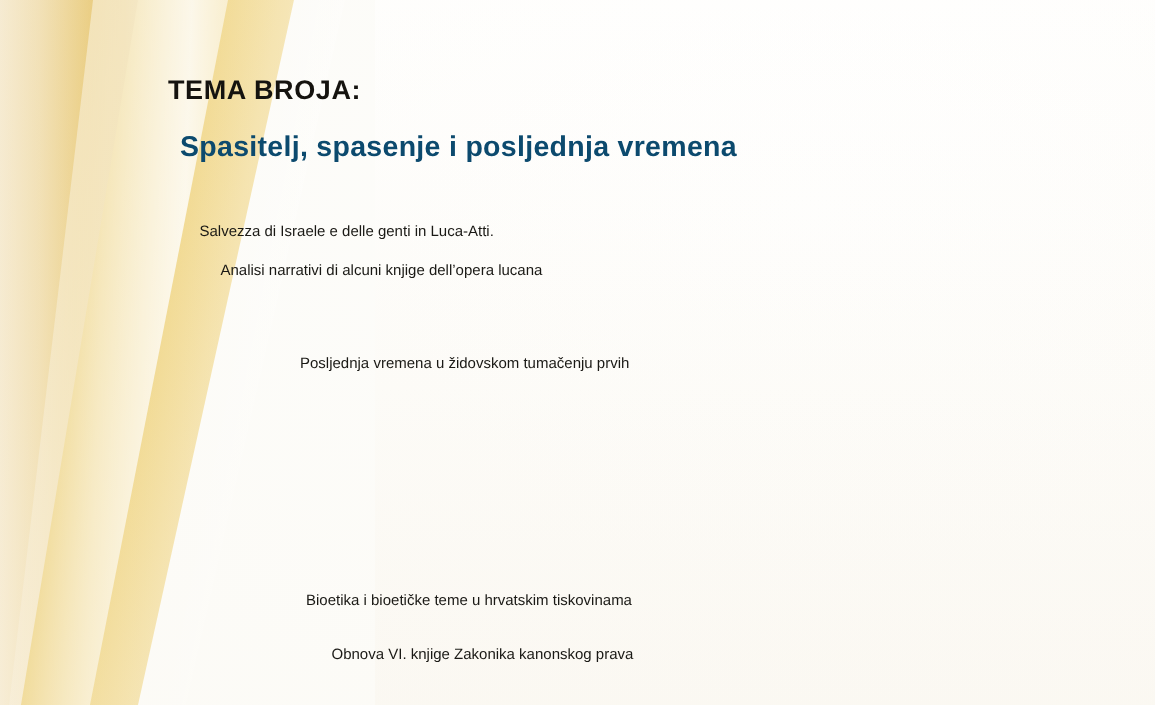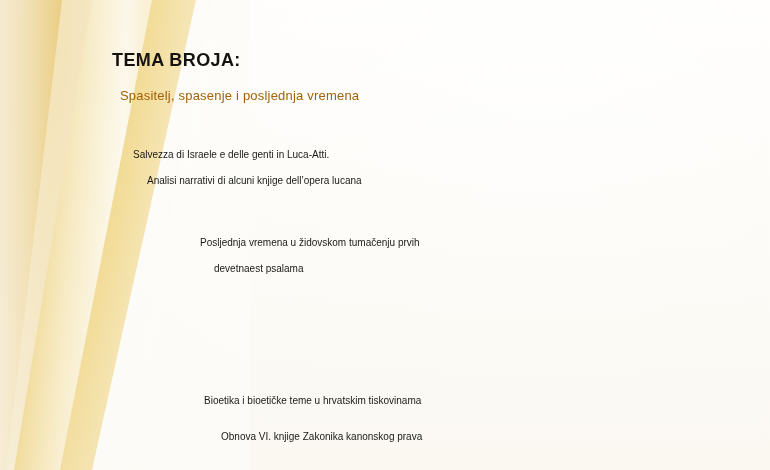--- a/index.html
+++ b/index.html
@@ -115,24 +115,24 @@
     top: 50px;
     font-size: 18px;
     font-weight: bold;
     letter-spacing: 0.4px;
     color: #15130f;
   }
   .section-title {
     position: absolute;
     left: 120px;
     top: 88px;
-    font-size: 13px;
-    font-weight: normal;
+    font-size: 19px;
+    font-weight: bold;
     letter-spacing: 0.2px;
-    color: #a16207;
+    color: #0c4a6e;
   }
   .entry {
     position: absolute;
     font-size: 10px;
     line-height: 26px;
     color: #1a1915;
     white-space: nowrap;
   }
   .entry .line2 {
     display: block;
@@ -162,21 +162,20 @@
 
     <div class="section-title">Spasitelj, spasenje i posljednja vremena</div>
 
     <div class="entry e1">
       <span>Salvezza di Israele e delle genti in Luca-Atti.</span>
       <span class="line2">Analisi narrativi di alcuni knjige dell’opera lucana</span>
     </div>
 
     <div class="entry e2">
       <span>Posljednja vremena u židovskom tumačenju prvih</span>
-      <span class="line2">devetnaest psalama</span>
     </div>
 
 
     <div class="entry e4">
       <span>Bioetika i bioetičke teme u hrvatskim tiskovinama</span>
     </div>
 
     <div class="entry e5">
       <span class="line2">Obnova VI. knjige Zakonika kanonskog prava</span>
     </div>

